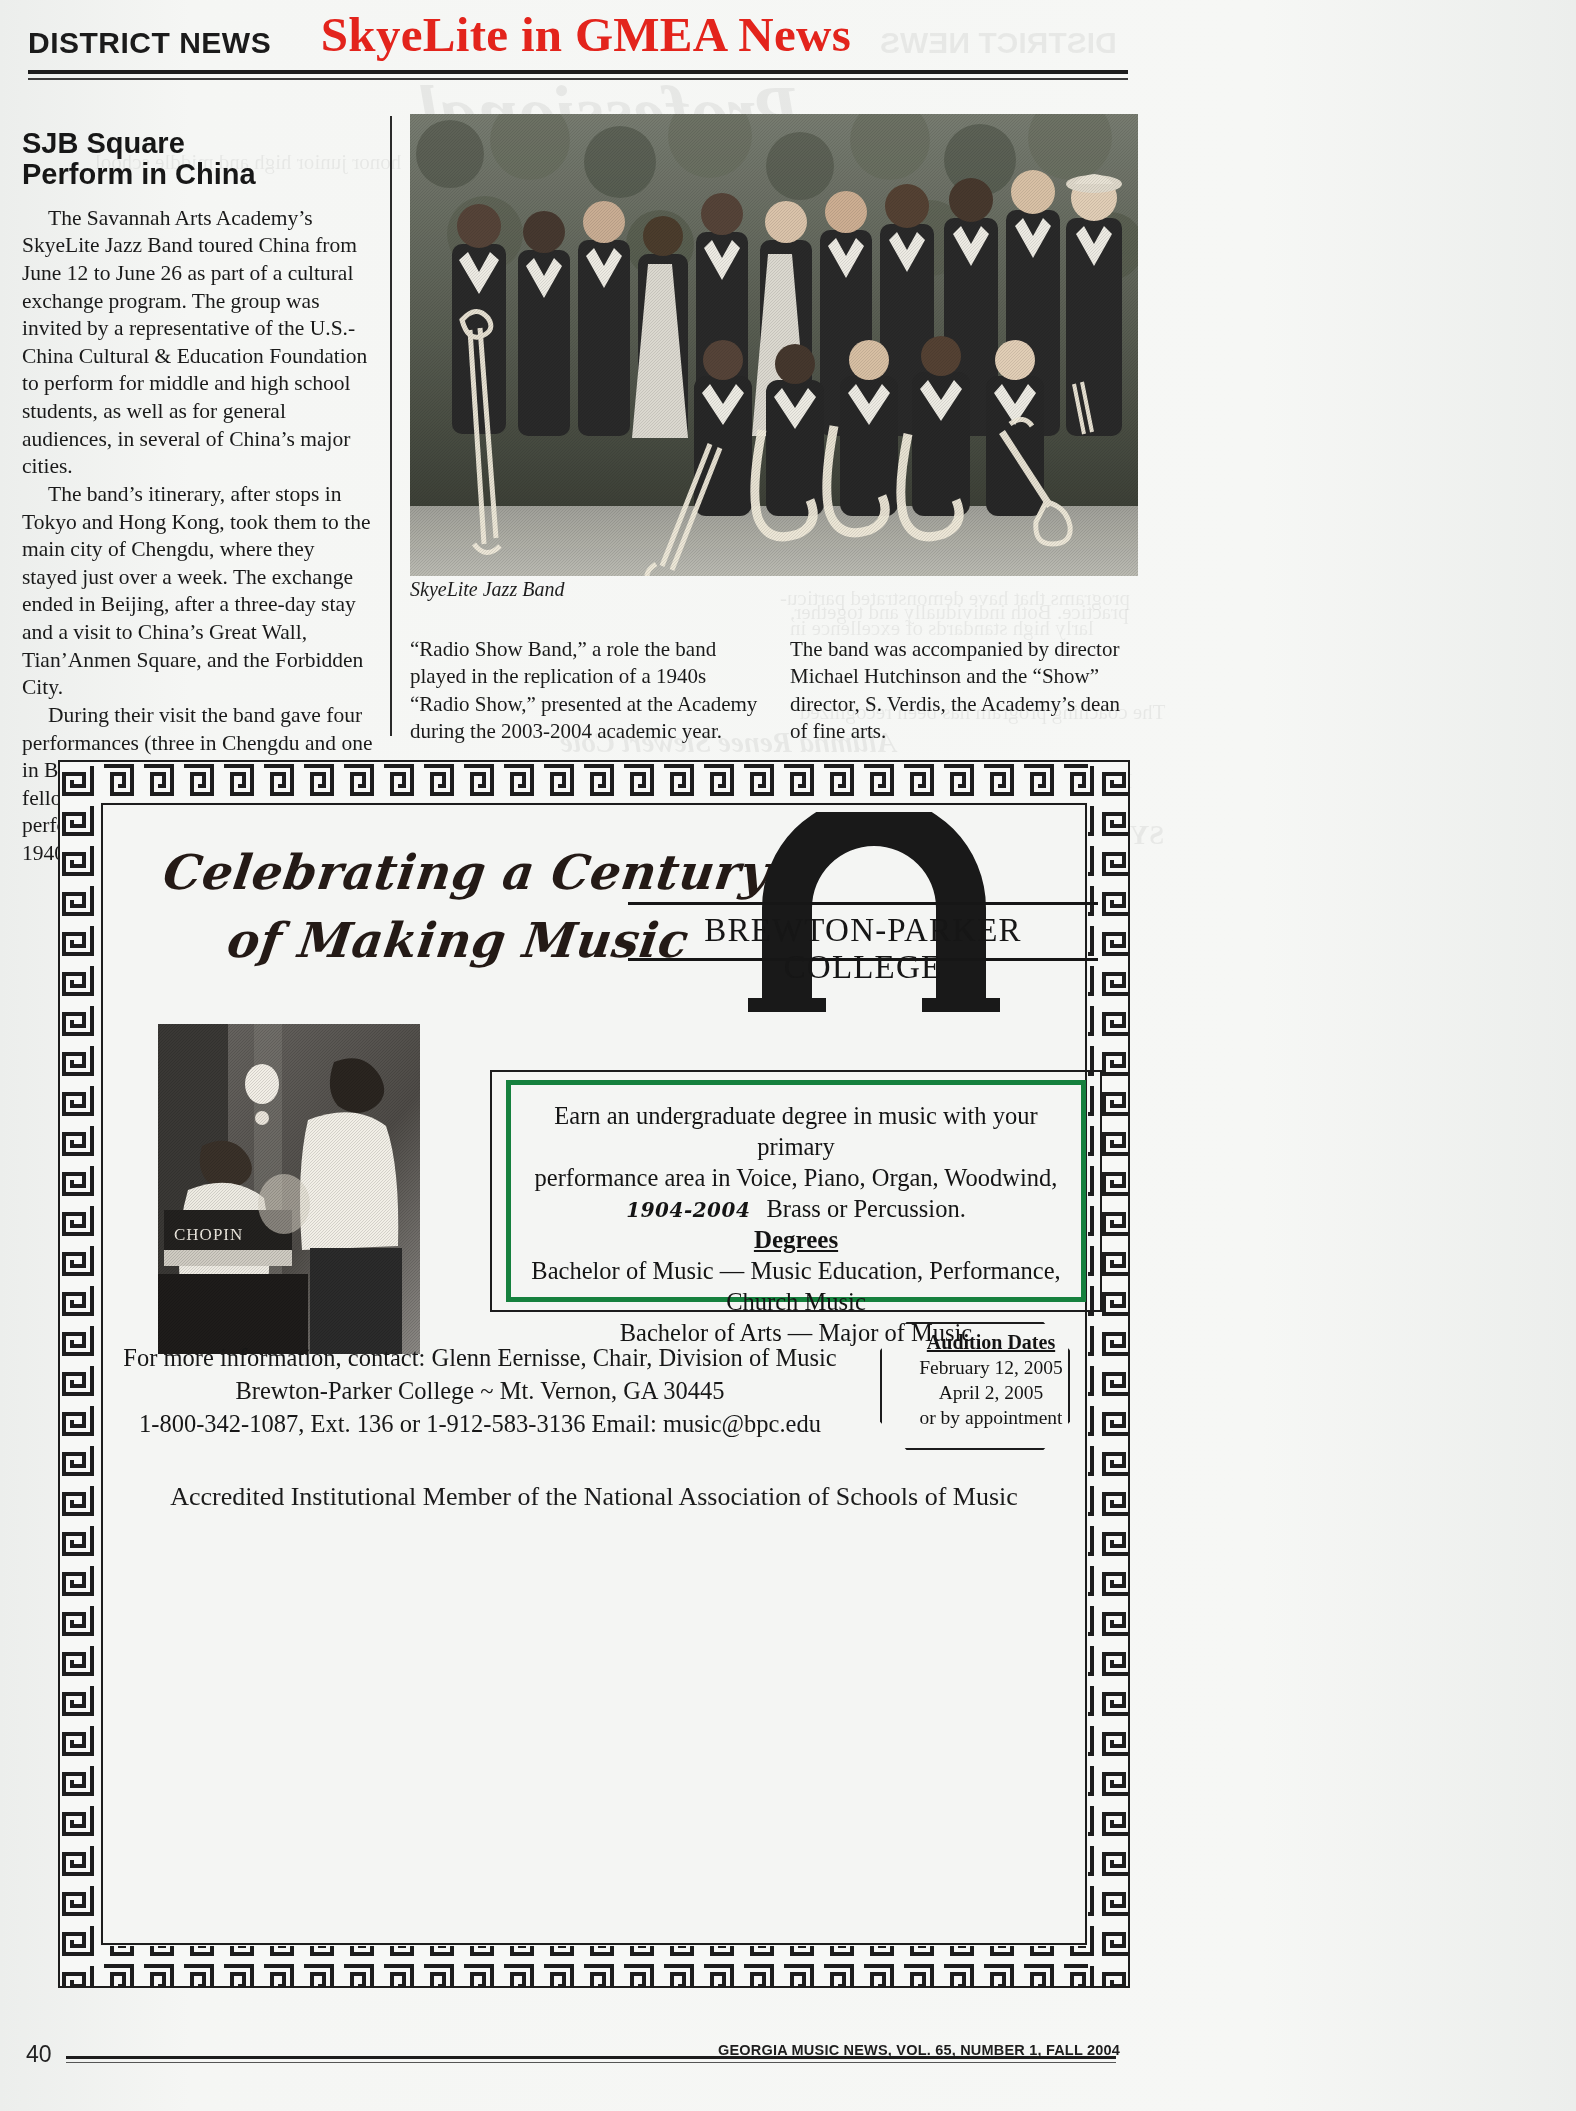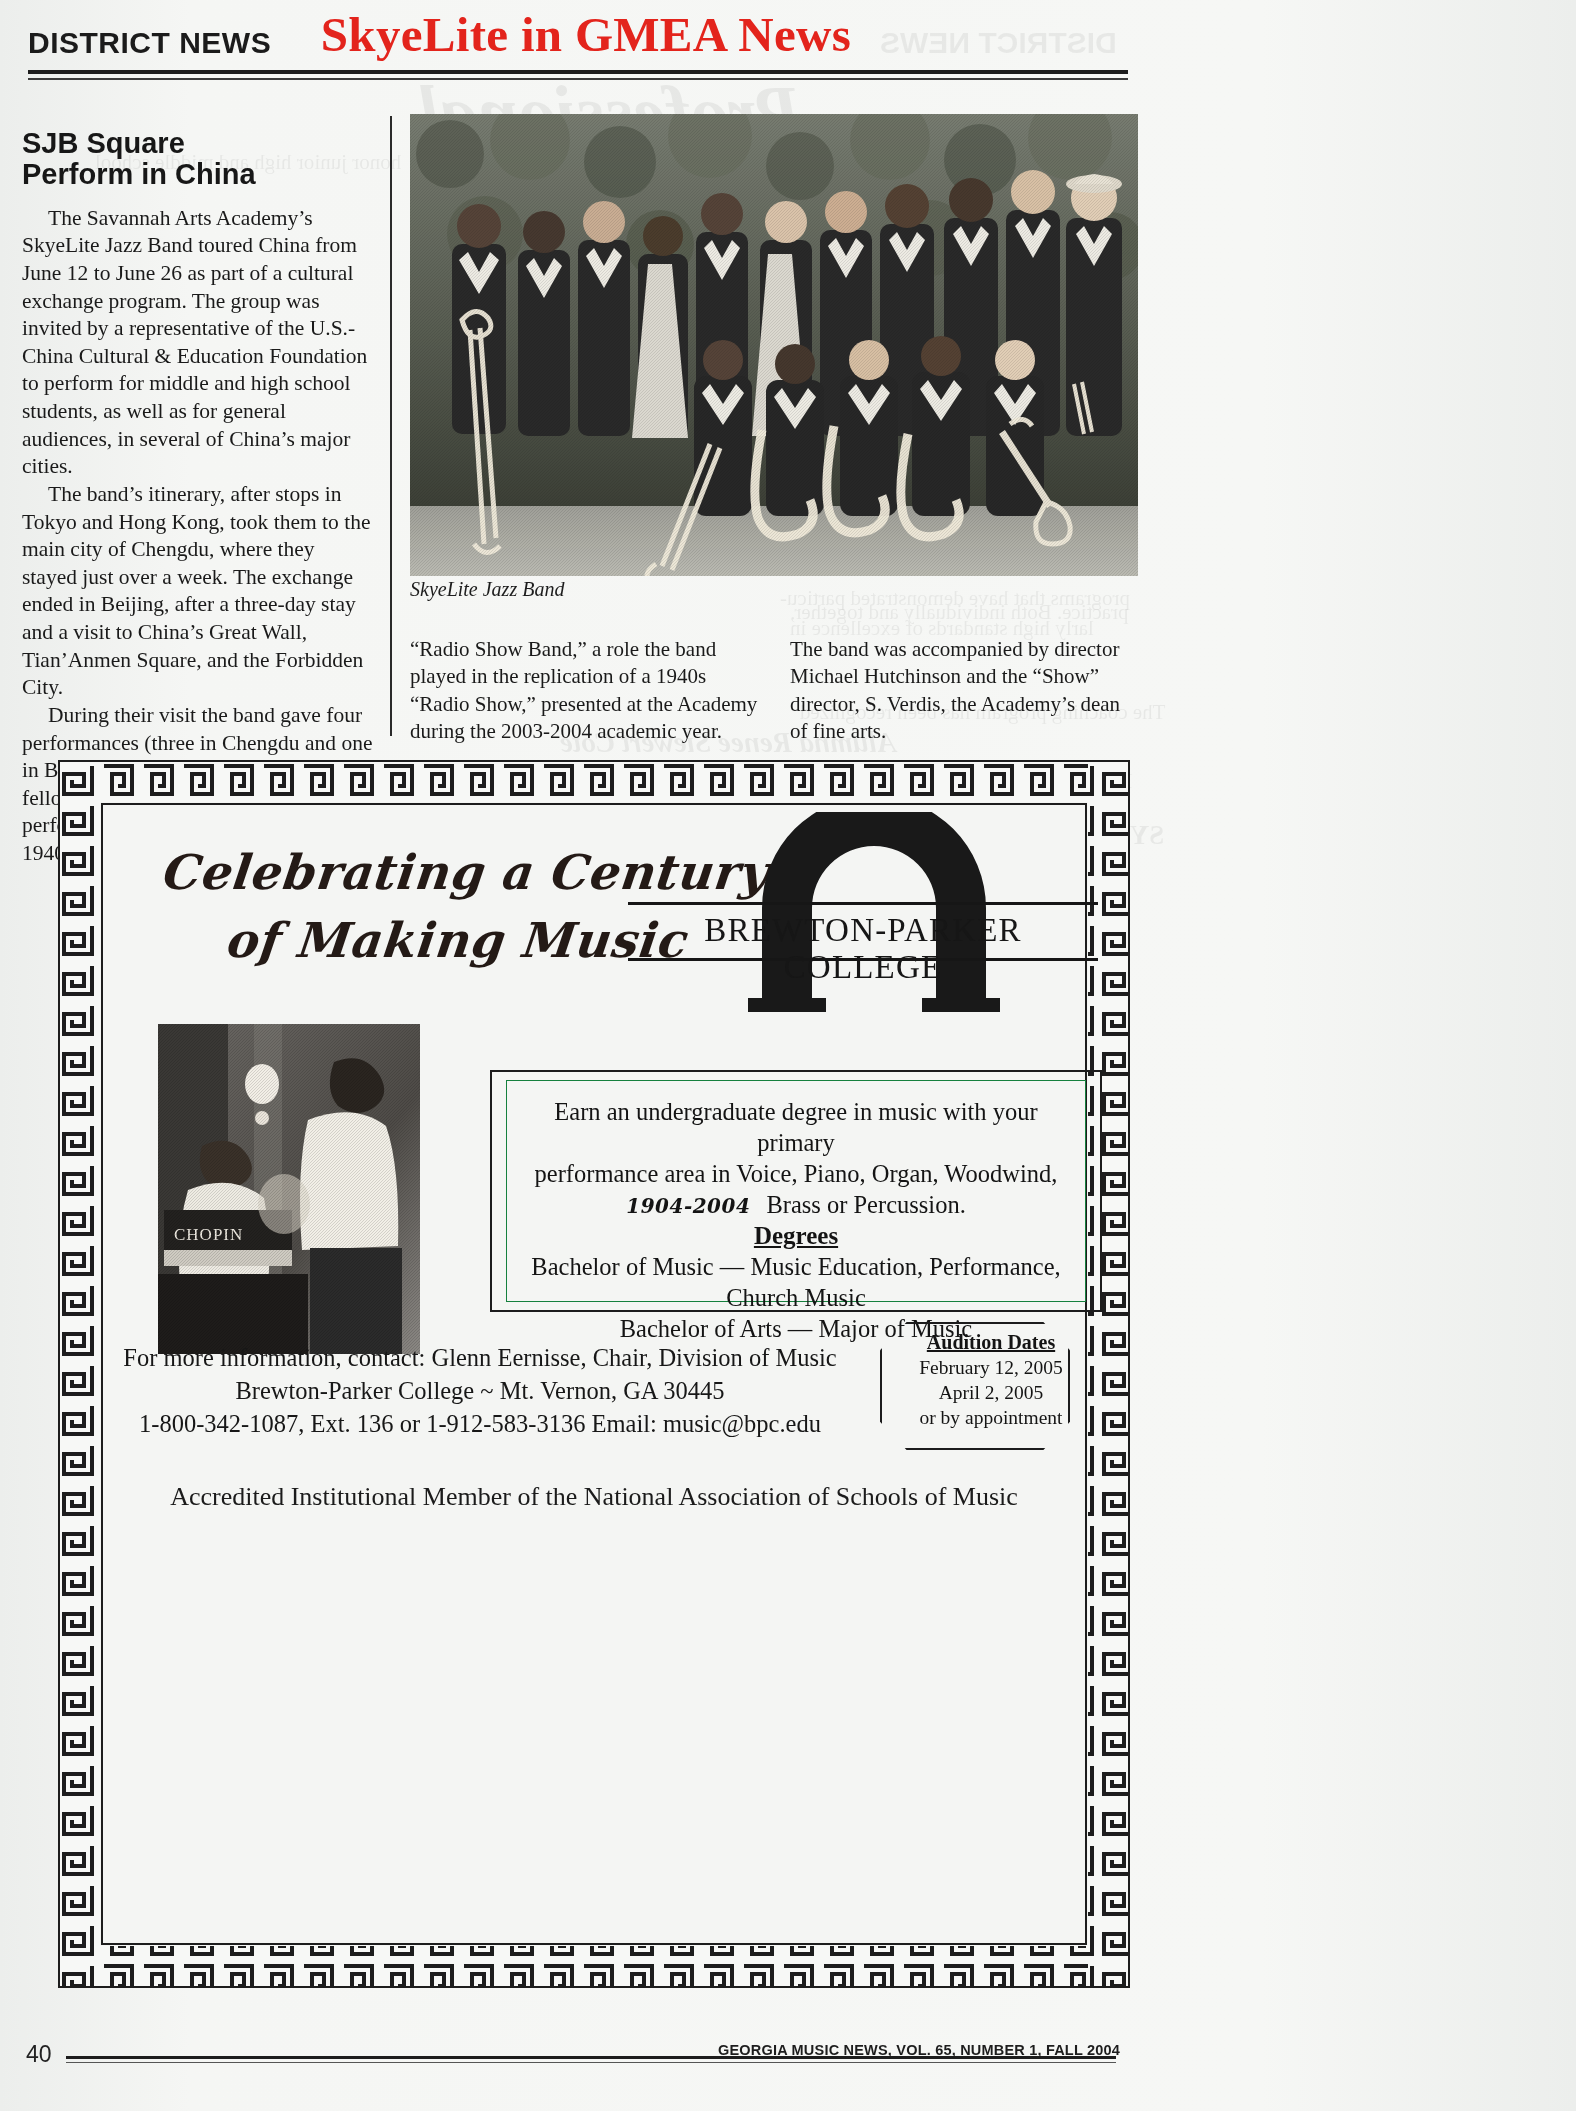--- a/index.html
+++ b/index.html
@@ -130,21 +130,21 @@
     background:#9a9a96;overflow:hidden;
   }
 
   .degree-box{
     position:absolute;left:390px;top:268px;width:612px;height:242px;
     border:2px solid #1c1c1c;
     box-sizing:border-box;
     padding:8px 14px;
   }
   .degree-box .inner{
-    border:1px solid #15803d;height:100%;box-sizing:border-box;
+    border:5px solid #15803d;height:100%;box-sizing:border-box;
     padding:16px 10px 0 10px;text-align:center;
     font-size:24.5px;line-height:1.26;
   }
   .deg-head{font-weight:bold;text-decoration:underline;font-size:25px;}
   .year-badge{
     font-style:italic;font-weight:bold;font-size:20px;
     font-family:"DejaVu Serif",serif;margin-right:16px;letter-spacing:.5px;
   }
 
   .contact{

